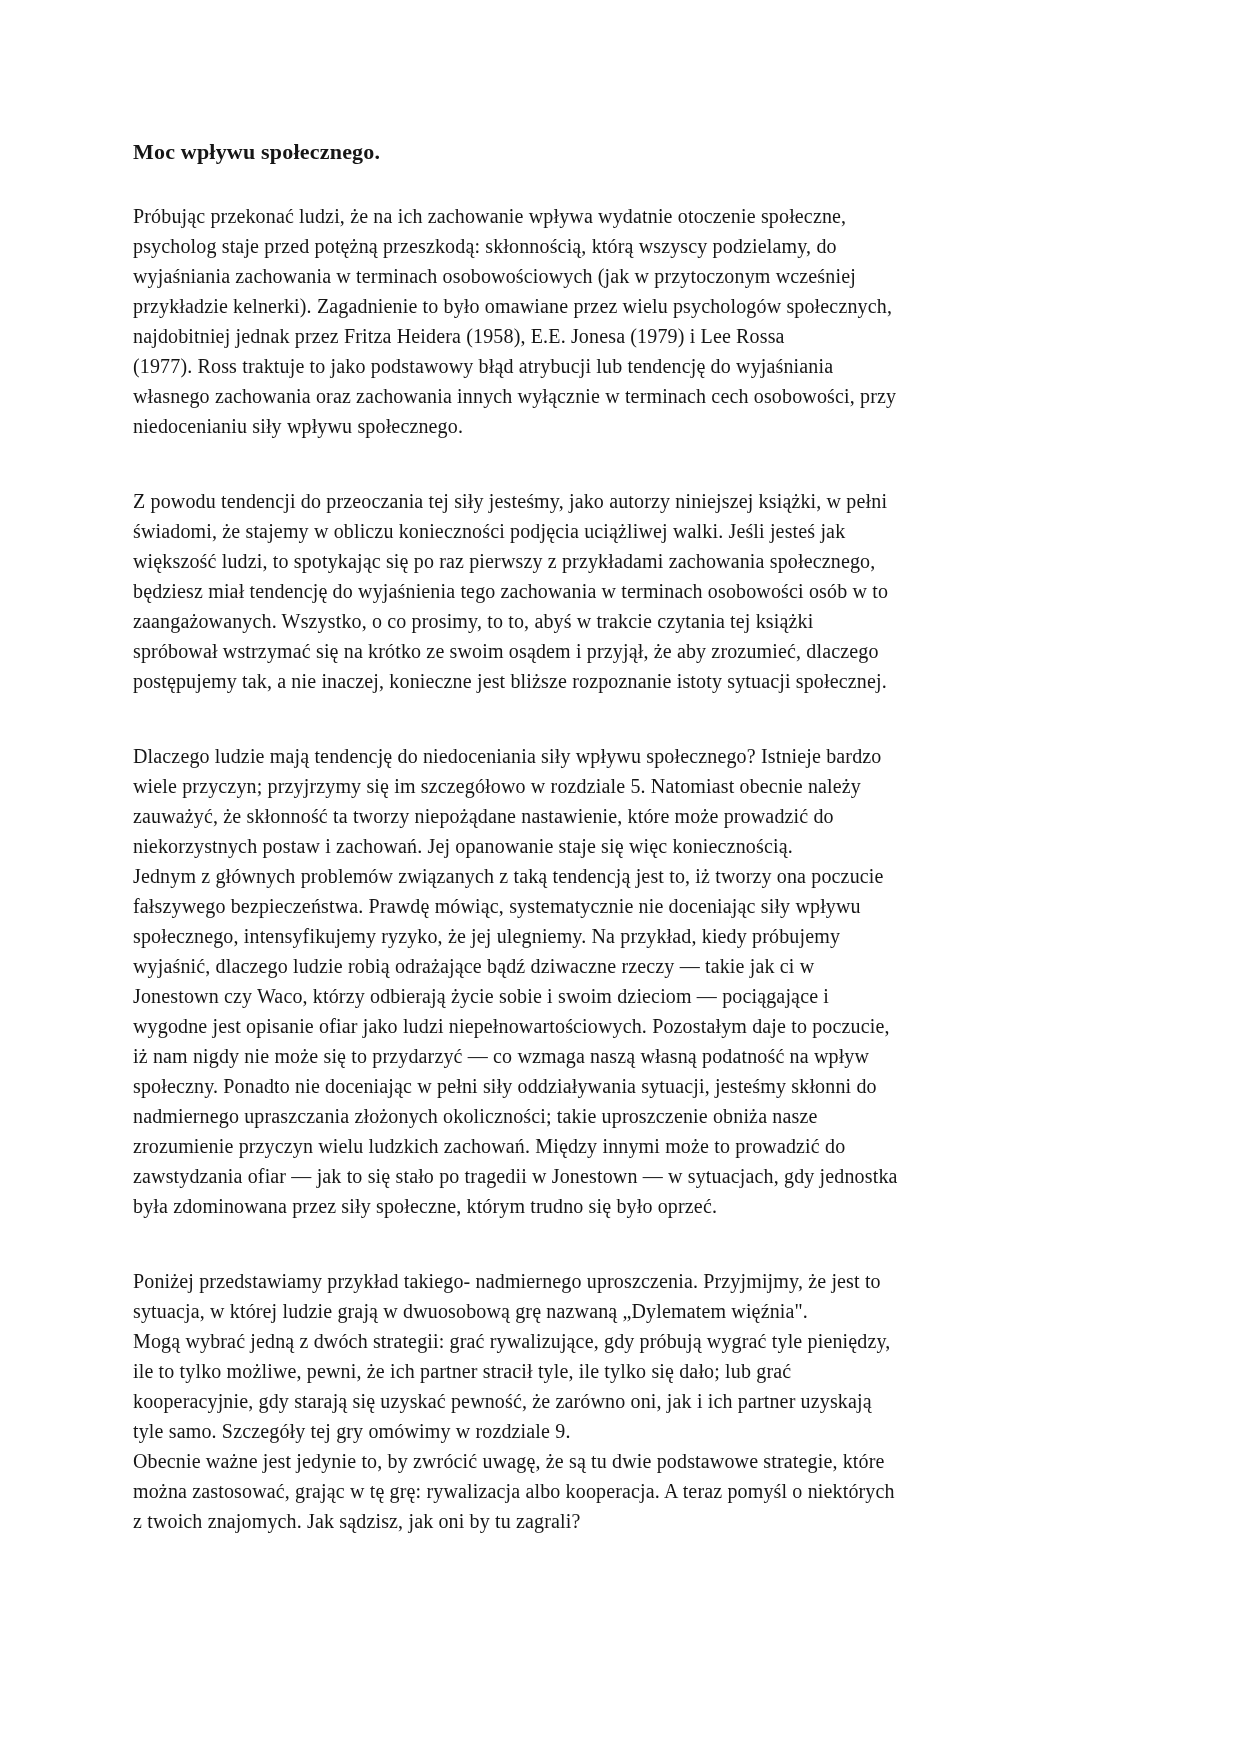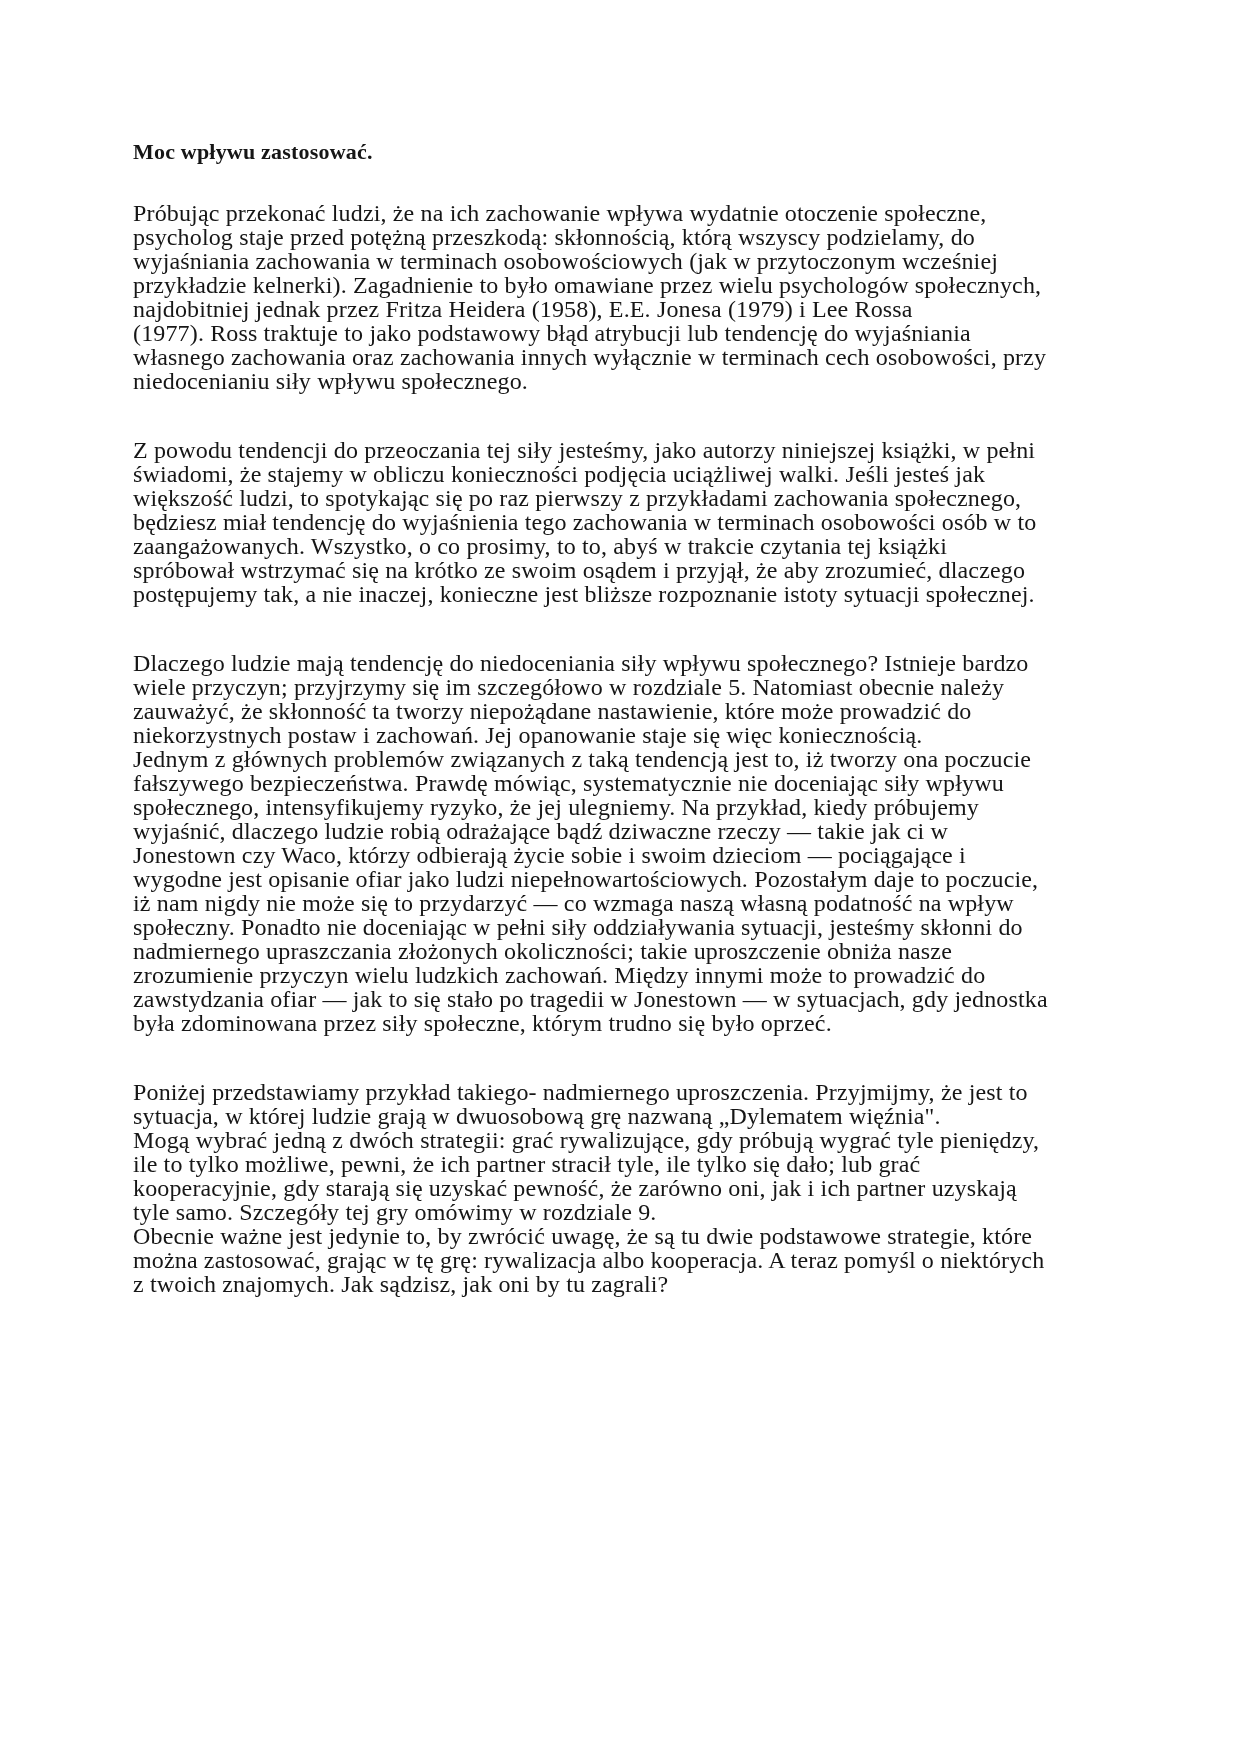--- a/index.html
+++ b/index.html
@@ -23,33 +23,33 @@
     width: 1040px;
   }
   .doc-title {
     font-size: 22px;
     line-height: 27px;
     font-weight: bold;
     margin: 0 0 36px 0;
     letter-spacing: 0.2px;
   }
   .para {
-    font-size: 24px;
-    line-height: 24px;
+    font-size: 20px;
+    line-height: 30px;
     margin: 0 0 45px 0;
     white-space: pre-line;   
     letter-spacing: 0.15px;
   }
 </style>
 </head>
 <body>
 
 <div class="page">
   <div class="content">
-    <h1 class="doc-title">Moc wpływu zastosować.</h1>
+    <h1 class="doc-title">Moc wpływu społecznego.</h1>
 
     <p class="para">Próbując przekonać ludzi, że na ich zachowanie wpływa wydatnie otoczenie społeczne,
 psycholog staje przed potężną przeszkodą: skłonnością, którą wszyscy podzielamy, do
 wyjaśniania zachowania w terminach osobowościowych (jak w przytoczonym wcześniej
 przykładzie kelnerki). Zagadnienie to było omawiane przez wielu psychologów społecznych,
 najdobitniej jednak przez Fritza Heidera (1958), E.E. Jonesa (1979) i Lee Rossa
 (1977). Ross traktuje to jako podstawowy błąd atrybucji lub tendencję do wyjaśniania
 własnego zachowania oraz zachowania innych wyłącznie w terminach cech osobowości, przy
 niedocenianiu siły wpływu społecznego.</p>
 

